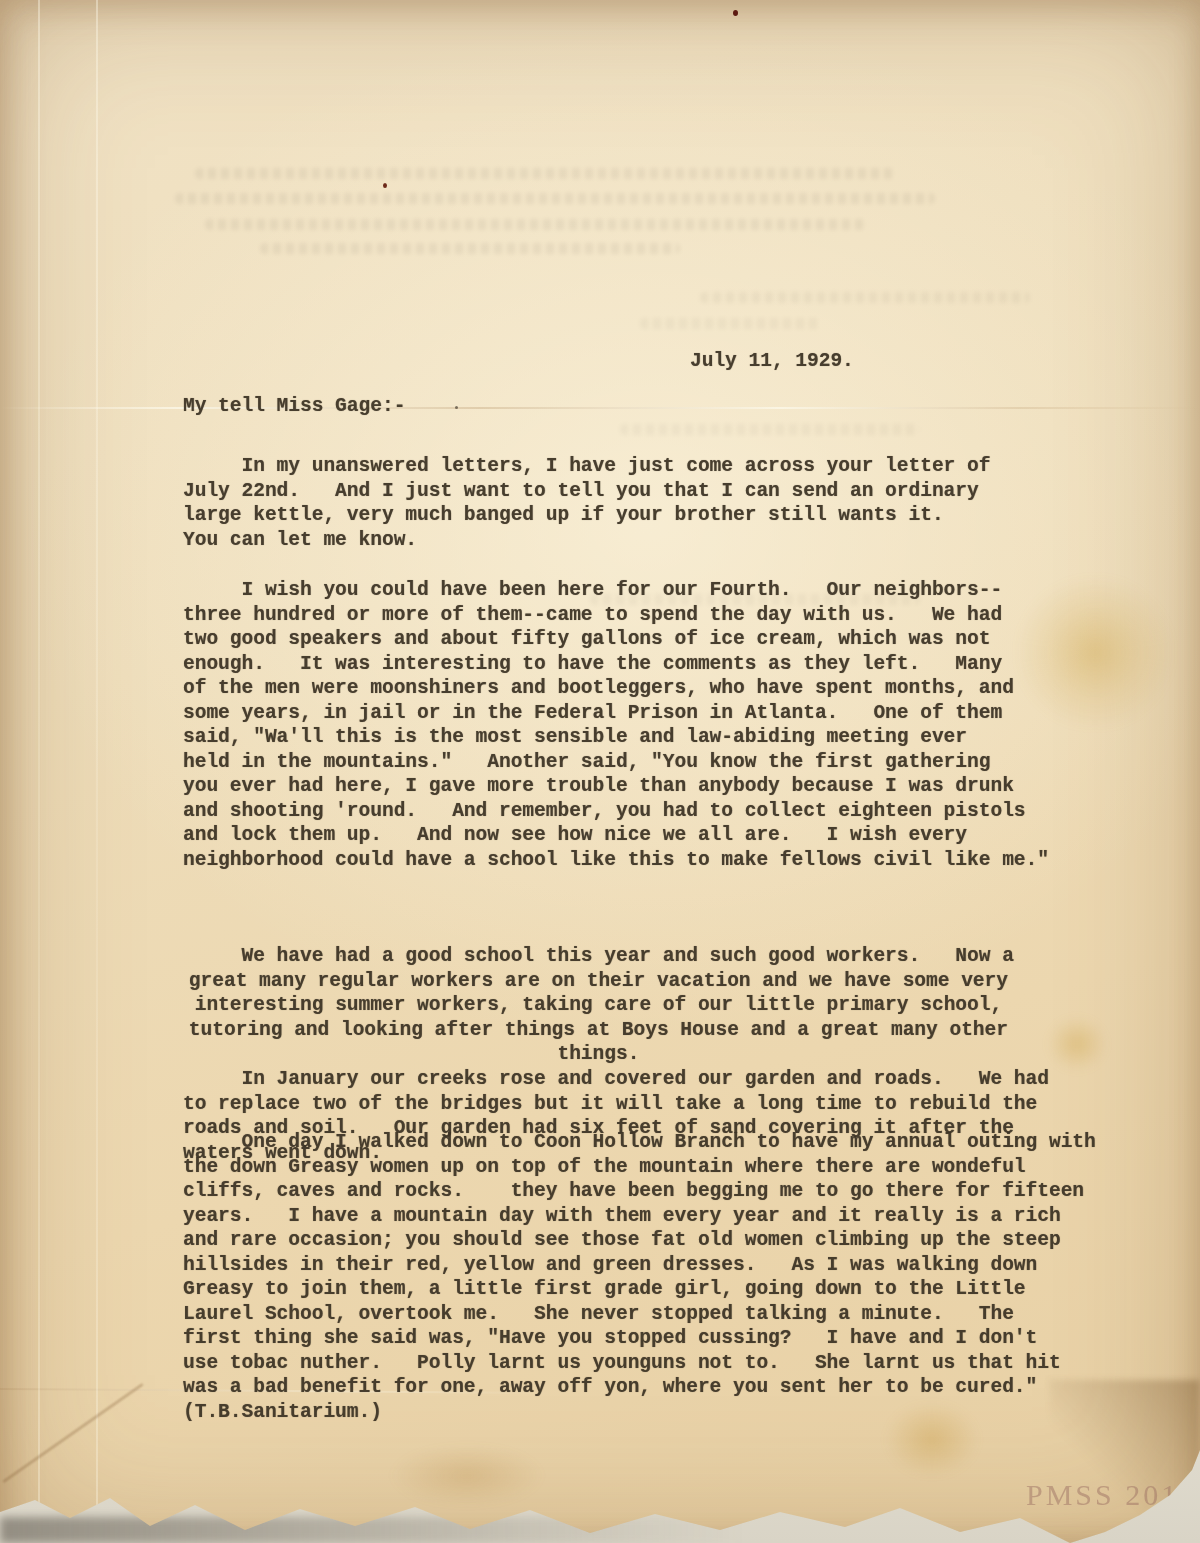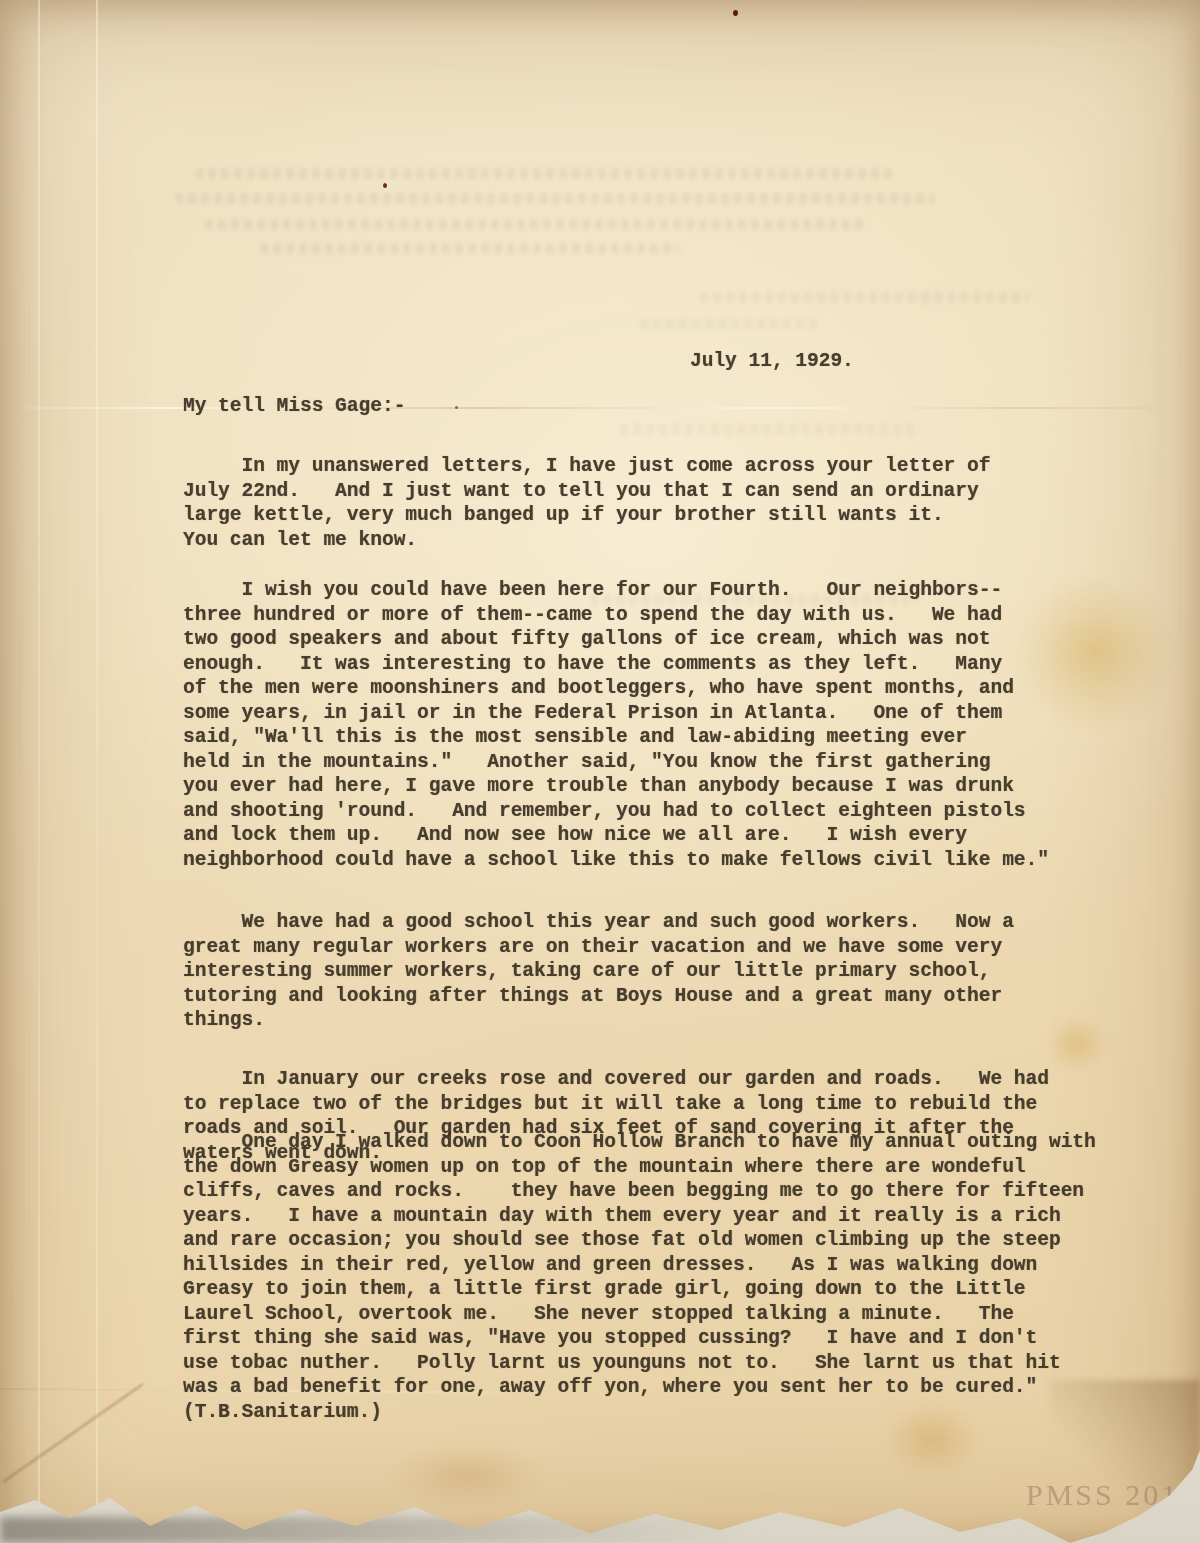--- a/index.html
+++ b/index.html
@@ -79,21 +79,21 @@
     font-family:"Liberation Mono","DejaVu Sans Mono",monospace;
     font-size:19.5px;line-height:24.5px;font-weight:700;
     color:rgba(61,52,38,.88);
     text-shadow:0 0 1px rgba(61,52,38,.45),.4px .4px 0 rgba(61,52,38,.25);
   }
   .date-line{top:349px;left:690px;}
   .salutation{top:394px;}
   .para-1{top:454px;}
   .para-2{top:560px;}
   .para-3{top:578px;}
-  .para-4{top:910px;}
+  .para-4{top:944px;text-align:center;}
   .para-5{top:1067px;}
   .para-6{top:1130px;}
   .watermark{
     position:absolute;left:1026px;top:1478px;
     font-family:"Liberation Serif","DejaVu Serif",serif;
     font-size:30px;letter-spacing:3px;
     color:rgba(158,113,100,.5);
   }
 </style>
 </head>

